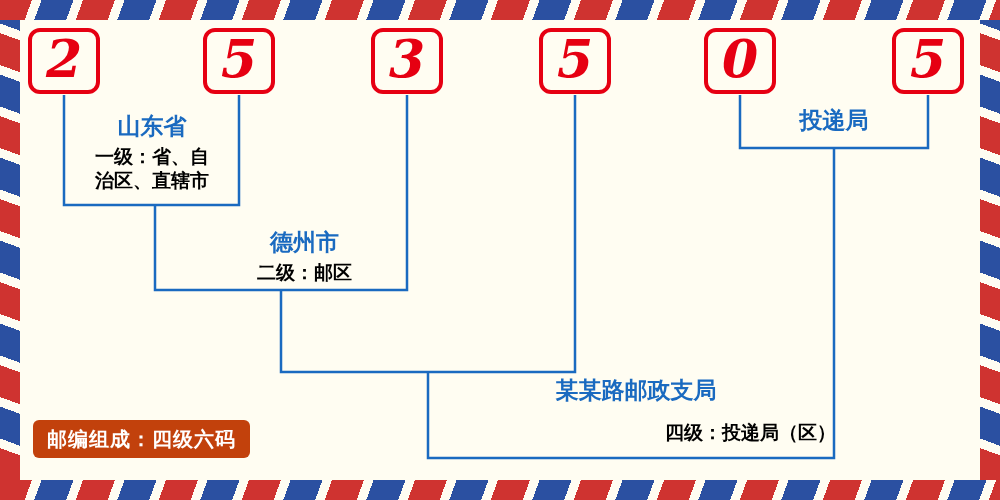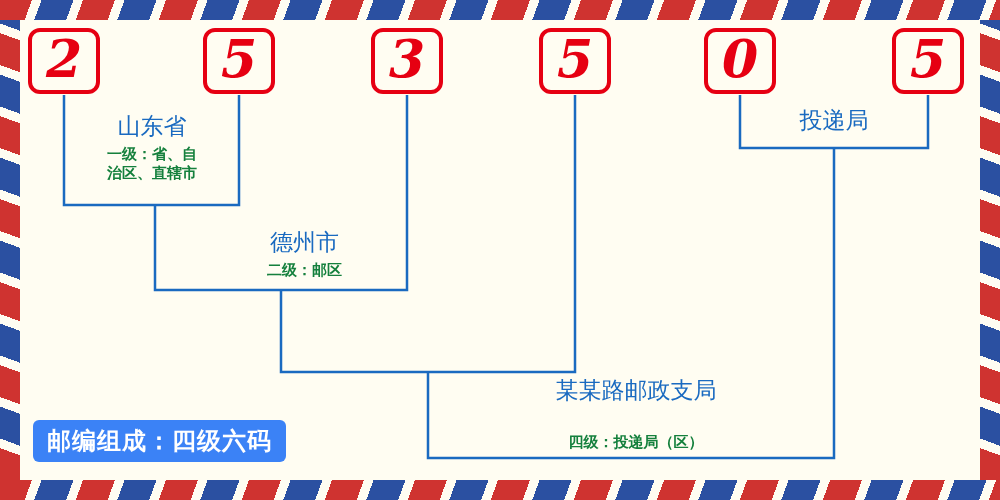--- a/index.html
+++ b/index.html
@@ -51,36 +51,36 @@
     font-family:"DejaVu Serif","Liberation Serif",serif;
     font-style:italic;font-weight:700;
     font-size:52px;line-height:1;color:#e60012;
     transform:translateY(-2px);
   }
 
   .label-group{
     position:absolute;z-index:3;text-align:center;
   }
   .place{
-    color:#1a6ac0;font-weight:400;font-size:23px;line-height:1.25;
+    color:#1a6ac0;font-weight:700;font-size:23px;line-height:1.25;
   }
   .desc{
-    color:#15803d;font-weight:700;font-size:15px;line-height:1.25;margin-top:4px;
+    color:#000000;font-weight:700;font-size:19px;line-height:1.25;margin-top:4px;
   }
   .lg1{left:64px;top:112px;width:176px;}
   .lg2{left:156px;top:228px;width:297px;}
   .lg3{left:278px;top:306px;width:300px;}
   .lg4{left:436px;top:376px;width:400px;}
-  .lg4 .desc{margin-top:28px;}
+  .lg4 .desc{margin-top:16px;text-align:right;}
   .lg5{left:744px;top:106px;width:180px;}
 
   .badge{
     position:absolute;left:33px;top:420px;z-index:3;
-    background:#3b82f6;color:#ffffff;
-    font-weight:700;font-size:24px;line-height:1;
+    background:#c2410c;color:#ffffff;
+    font-weight:700;font-size:20px;line-height:1;
     padding:9px 14px;border-radius:6px;
     letter-spacing:1px;
   }
 </style>
 </head>
 <body>
 
 <div class="page">
 
   <div class="band band-top"></div>

